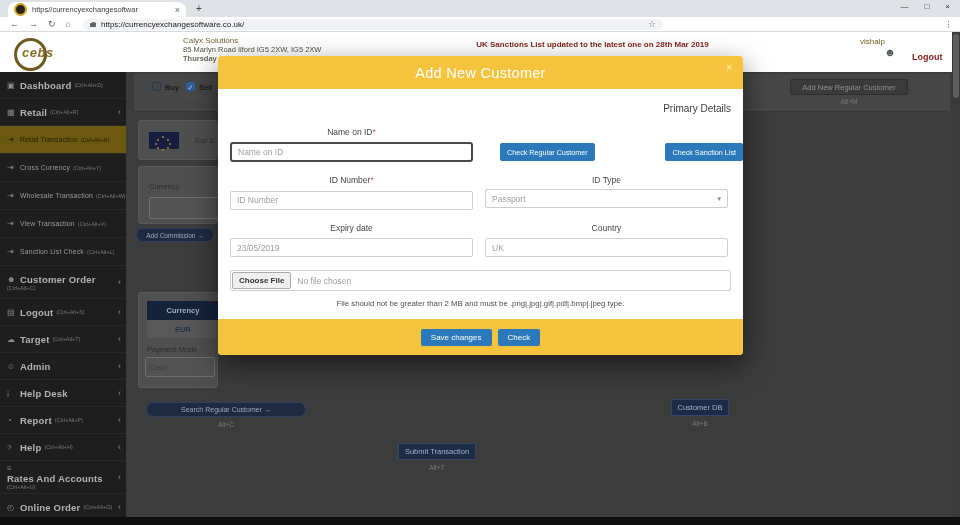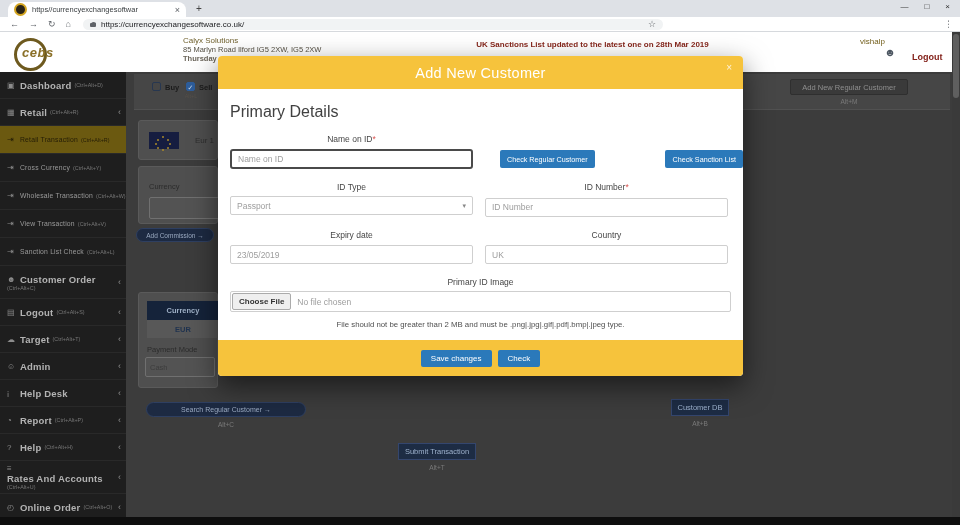--- a/index.html
+++ b/index.html
@@ -74,21 +74,21 @@
   .bottombar{left:0;top:517px;width:960px;height:8px;background:#0e0e0e;}
   .scrollbar{left:952px;top:32px;width:8px;height:485px;background:#3a3a3a;}
   .scroll-thumb{left:953px;top:34px;width:6px;height:64px;background:#5f5f5f;border-radius:3px;}
 
   
   .modal{left:218px;top:56px;width:525px;background:#fff;border-radius:4px;box-shadow:0 10px 28px rgba(0,0,0,.55);z-index:100;}
   .modal-header{height:33px;background:#f6c33c;border-radius:4px 4px 0 0;position:relative;display:flex;align-items:center;justify-content:center;}
   .modal-title{color:#fff;font-size:14.5px;letter-spacing:.3px;}
   .modal-close{position:absolute;right:11px;top:6px;color:rgba(255,255,255,.8);font-size:10px;}
   .modal-body{padding:13px 12px 11px;}
-  .m-section{text-align:left;font-size:16px;color:#414141;margin:1px 0 13px;}
+  .m-section{text-align:right;font-size:10px;color:#414141;margin:1px 0 13px;}
   .m-grid{display:flex;gap:12px;margin-bottom:13px;}
   .m-col{width:243px;flex:none;}
   .m-label{text-align:center;font-size:8.5px;color:#464646;margin-bottom:4px;}
   .req{color:#d9534f;}
   .m-input{width:100%;box-sizing:border-box;height:19px;border:1px solid #cfcfcf;border-radius:2px;font-size:8.5px;color:#9d9d9d;padding:0 6px;background:#fff;font-family:inherit;outline:none;}
   .m-input::placeholder{color:#9d9d9d;}
   .m-input.focused{border:2px solid #4a4a4a;border-radius:3px;height:20px;color:#9d9d9d;}
   .sel{position:relative;width:100%;height:19px;border:1px solid #cfcfcf;border-radius:2px;font-size:8.5px;color:#9d9d9d;display:flex;align-items:center;padding:0 6px;box-sizing:border-box;}
   .sel-caret{position:absolute;right:6px;top:5px;font-size:7px;color:#888;}
   .btn-blue{background:#2b79ba;color:#fff;border:none;border-radius:2px;font-size:7.2px;height:18px;display:flex;align-items:center;justify-content:center;font-family:inherit;padding:0 7px;}
@@ -299,45 +299,44 @@
           <input class="m-input focused" placeholder="Name on ID" style="">
         </div>
         <div class="m-col m-btnrow">
           <button class="btn-blue">Check Regular Customer</button>
           <button class="btn-blue">Check Sanction List</button>
         </div>
       </div>
 
       <div class="m-grid">
         <div class="m-col">
+          <div class="m-label"><span>ID Number</span><span class="req">*</span></div>
+          <input class="m-input" placeholder="ID Number" style="">
+        </div>
+        <div class="m-col">
           <div class="m-label">ID Type</div>
           <div class="sel">
             <span>Passport</span>
             <span class="sel-caret">▾</span>
           </div>
         </div>
-        <div class="m-col">
-          <div class="m-label"><span>ID Number</span><span class="req">*</span></div>
-          <input class="m-input" placeholder="ID Number" style="">
-        </div>
       </div>
 
       <div class="m-grid">
         <div class="m-col">
           <div class="m-label">Expiry date</div>
           <input class="m-input" value="23/05/2019" style="">
         </div>
         <div class="m-col">
           <div class="m-label">Country</div>
           <input class="m-input" value="UK" style="">
         </div>
       </div>
 
       <div>
-        <div class="m-label">Primary ID Image</div>
         <div class="file-box">
           <span class="file-btn">Choose File</span>
           <span class="file-text">No file chosen</span>
         </div>
         <div class="file-note">File should not be greater than 2 MB and must be .png|.jpg|.gif|.pdf|.bmp|.jpeg type.</div>
       </div>
     </div>
     <div class="modal-footer">
       <button class="btn-blue ftr">Save changes</button>
       <button class="btn-blue ftr">Check</button>

